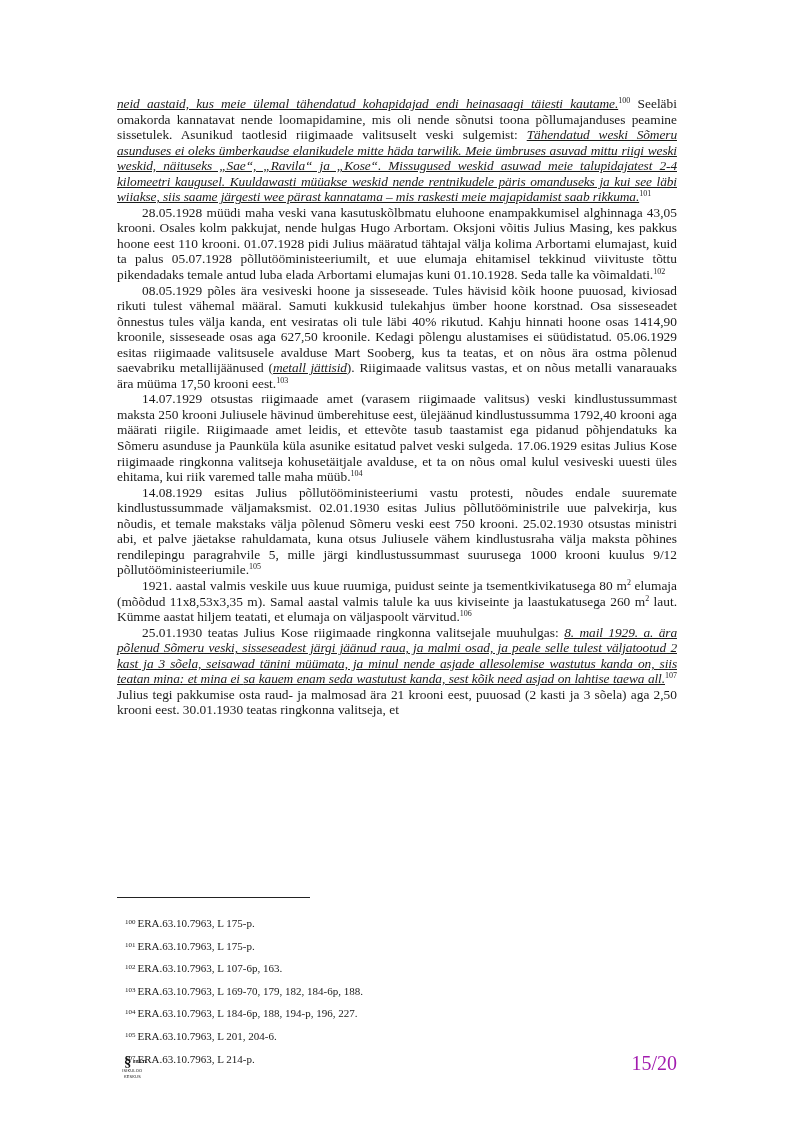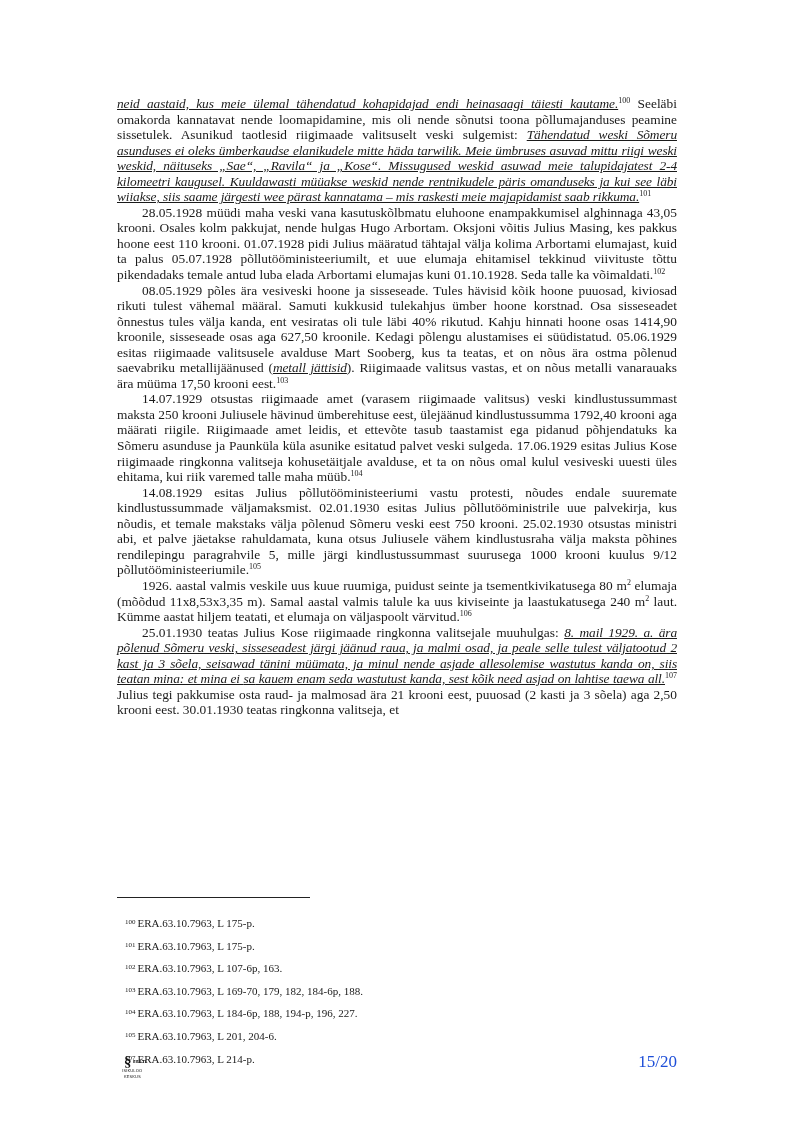--- a/index.html
+++ b/index.html
@@ -106,41 +106,41 @@
     }
     .logo-line.l1 { left: 12px; top: 5px; font-weight: bold; }
     .logo-line.l2 { left: 1px; top: 14px; }
     .logo-line.l3 { left: 3px; top: 20px; }
     .page-number {
       position: absolute;
       left: 622px;
       top: 1052px;
       width: 55px;
       text-align: right;
-      font-size: 17px;
-      color: #1d4ed8;
+      font-size: 20px;
+      color: #a21caf;
     }
   </style>
 </head>
 <body>
 
 <div class="page">
   <div class="body-text">
 
     <p class="para first"><span class="it">neid aastaid, kus meie ülemal tähendatud kohapidajad endi heinasaagi täiesti kautame.</span><sup class="fn">100</sup><span> Seeläbi omakorda kannatavat nende loomapidamine, mis oli nende sõnutsi toona põllumajanduses peamine sissetulek. Asunikud taotlesid riigimaade valitsuselt veski sulgemist: </span><span class="it">Tähendatud weski Sõmeru asunduses ei oleks ümberkaudse elanikudele mitte häda tarwilik. Meie ümbruses asuvad </span><span class="it ul">mittu</span><span class="it"> riigi weski weskid, näituseks „Sae“, „Ravila“ ja „Kose“. Missugused weskid asuwad meie talupidajatest 2-4 kilomeetri kaugusel. Kuuldawasti müüakse weskid nende rentnikudele päris omanduseks ja kui see läbi wiiakse, siis saame järgesti wee pärast kannatama – mis raskesti meie majapidamist saab rikkuma.</span><sup class="fn">101</sup></p>
 
     <p class="para"><span>28.05.1928 müüdi maha veski vana kasutuskõlbmatu eluhoone enampakkumisel alghinnaga 43,05 krooni. Osales kolm pakkujat, nende hulgas Hugo Arbortam. Oksjoni võitis Julius Masing, kes pakkus hoone eest 110 krooni. 01.07.1928 pidi Julius määratud tähtajal välja kolima Arbortami elumajast, kuid ta palus 05.07.1928 põllutööministeeriumilt, et uue elumaja ehitamisel tekkinud viivituste tõttu pikendadaks temale antud luba elada Arbortami elumajas kuni 01.10.1928. Seda talle ka võimaldati.</span><sup class="fn">102</sup></p>
 
     <p class="para"><span>08.05.1929 põles ära vesiveski hoone ja sisseseade. Tules hävisid kõik hoone puuosad, kiviosad rikuti tulest vähemal määral. Samuti kukkusid tulekahjus ümber hoone korstnad. Osa sisseseadet õnnestus tules välja kanda, ent vesiratas oli tule läbi 40% rikutud. Kahju hinnati hoone osas 1414,90 kroonile, sisseseade osas aga 627,50 kroonile. Kedagi põlengu alustamises ei süüdistatud. 05.06.1929 esitas riigimaade valitsusele avalduse Mart Sooberg, kus ta teatas, et on nõus ära ostma põlenud saevabriku metallijäänused (</span><span class="it">metall jättisid</span><span>). Riigimaade valitsus vastas, et on nõus metalli vanarauaks ära müüma 17,50 krooni eest.</span><sup class="fn">103</sup></p>
 
     <p class="para"><span>14.07.1929 otsustas riigimaade amet (varasem riigimaade valitsus) veski kindlustussummast maksta 250 krooni Juliusele hävinud ümberehituse eest, ülejäänud kindlustussumma 1792,40 krooni aga määrati riigile. Riigimaade amet leidis, et ettevõte tasub taastamist ega pidanud põhjendatuks ka Sõmeru asunduse ja Paunküla küla asunike esitatud palvet veski sulgeda. 17.06.1929 esitas Julius Kose riigimaade ringkonna valitseja kohusetäitjale avalduse, et ta on nõus omal kulul vesiveski uuesti üles ehitama, kui riik varemed talle maha müüb.</span><sup class="fn">104</sup></p>
 
     <p class="para"><span>14.08.1929 esitas Julius põllutööministeeriumi vastu protesti, nõudes endale suuremate kindlustussummade väljamaksmist. 02.01.1930 esitas Julius põllutööministrile uue palvekirja, kus nõudis, et temale makstaks välja põlenud Sõmeru veski eest 750 krooni. 25.02.1930 otsustas ministri abi, et palve jäetakse rahuldamata, kuna otsus Juliusele vähem kindlustusraha välja maksta põhines rendilepingu paragrahvile 5, mille järgi kindlustussummast suurusega 1000 krooni kuulus 9/12 põllutööministeeriumile.</span><sup class="fn">105</sup></p>
 
-    <p class="para"><span>1926. aastal valmis veskile uus kuue ruumiga, puidust seinte ja tsementkivikatusega 80 m</span><sup class="sq">2</sup><span> elumaja (mõõdud 11x8,53x3,35 m). Samal aastal valmis talule ka uus kiviseinte ja laastukatusega 240 m</span><sup class="sq">2</sup><span> laut. Kümme aastat hiljem teatati, et elumaja on väljaspoolt värvitud.</span><sup class="fn">106</sup></p>
+    <p class="para"><span>1921. aastal valmis veskile uus kuue ruumiga, puidust seinte ja tsementkivikatusega 80 m</span><sup class="sq">2</sup><span> elumaja (mõõdud 11x8,53x3,35 m). Samal aastal valmis talule ka uus kiviseinte ja laastukatusega 260 m</span><sup class="sq">2</sup><span> laut. Kümme aastat hiljem teatati, et elumaja on väljaspoolt värvitud.</span><sup class="fn">106</sup></p>
 
     <p class="para"><span>25.01.1930 teatas Julius Kose riigimaade ringkonna valitsejale muuhulgas: </span><span class="it">8. mail 1929. a. ära põlenud Sõmeru veski, sisseseadest järgi jäänud raua, ja malmi osad, ja peale selle tulest </span><span class="it ul">väljatootud</span><span class="it"> 2 kast ja 3 sõela, seisawad tänini müümata, ja minul nende asjade allesolemise wastutus kanda on, siis teatan mina: et mina ei </span><span class="it ul">sa</span><span class="it"> kauem enam seda wastutust kanda, sest kõik need asjad on lahtise taewa all.</span><sup class="fn">107</sup><span> Julius tegi pakkumise osta raud- ja malmosad ära 21 krooni eest, puuosad (2 kasti ja 3 sõela) aga 2,50 krooni eest. 30.01.1930 teatas ringkonna valitseja, et</span></p>
 
   </div>
 </div>
 
 <div class="footnote-rule"></div>
 
 <div class="footnotes">
   <p class="footnote"><sup>100</sup><span>ERA.63.10.7963, L 175-p.</span></p>

